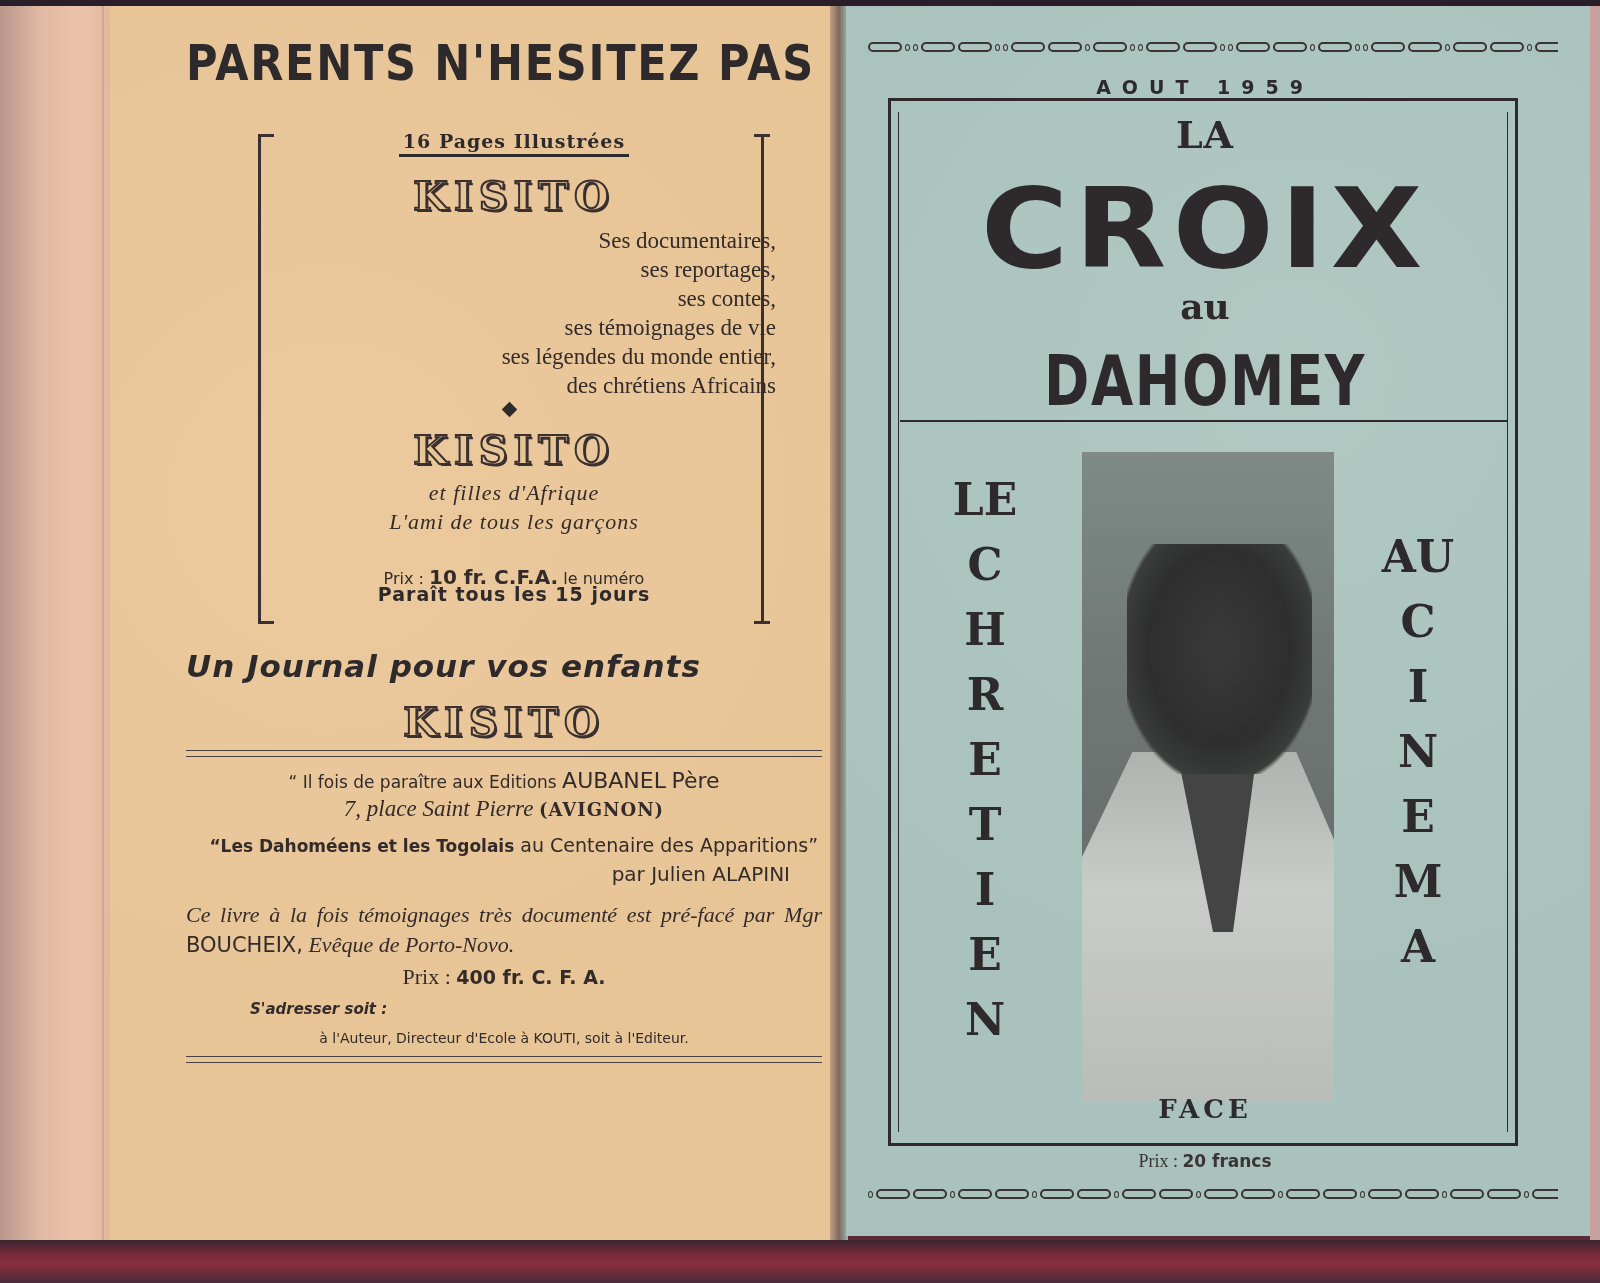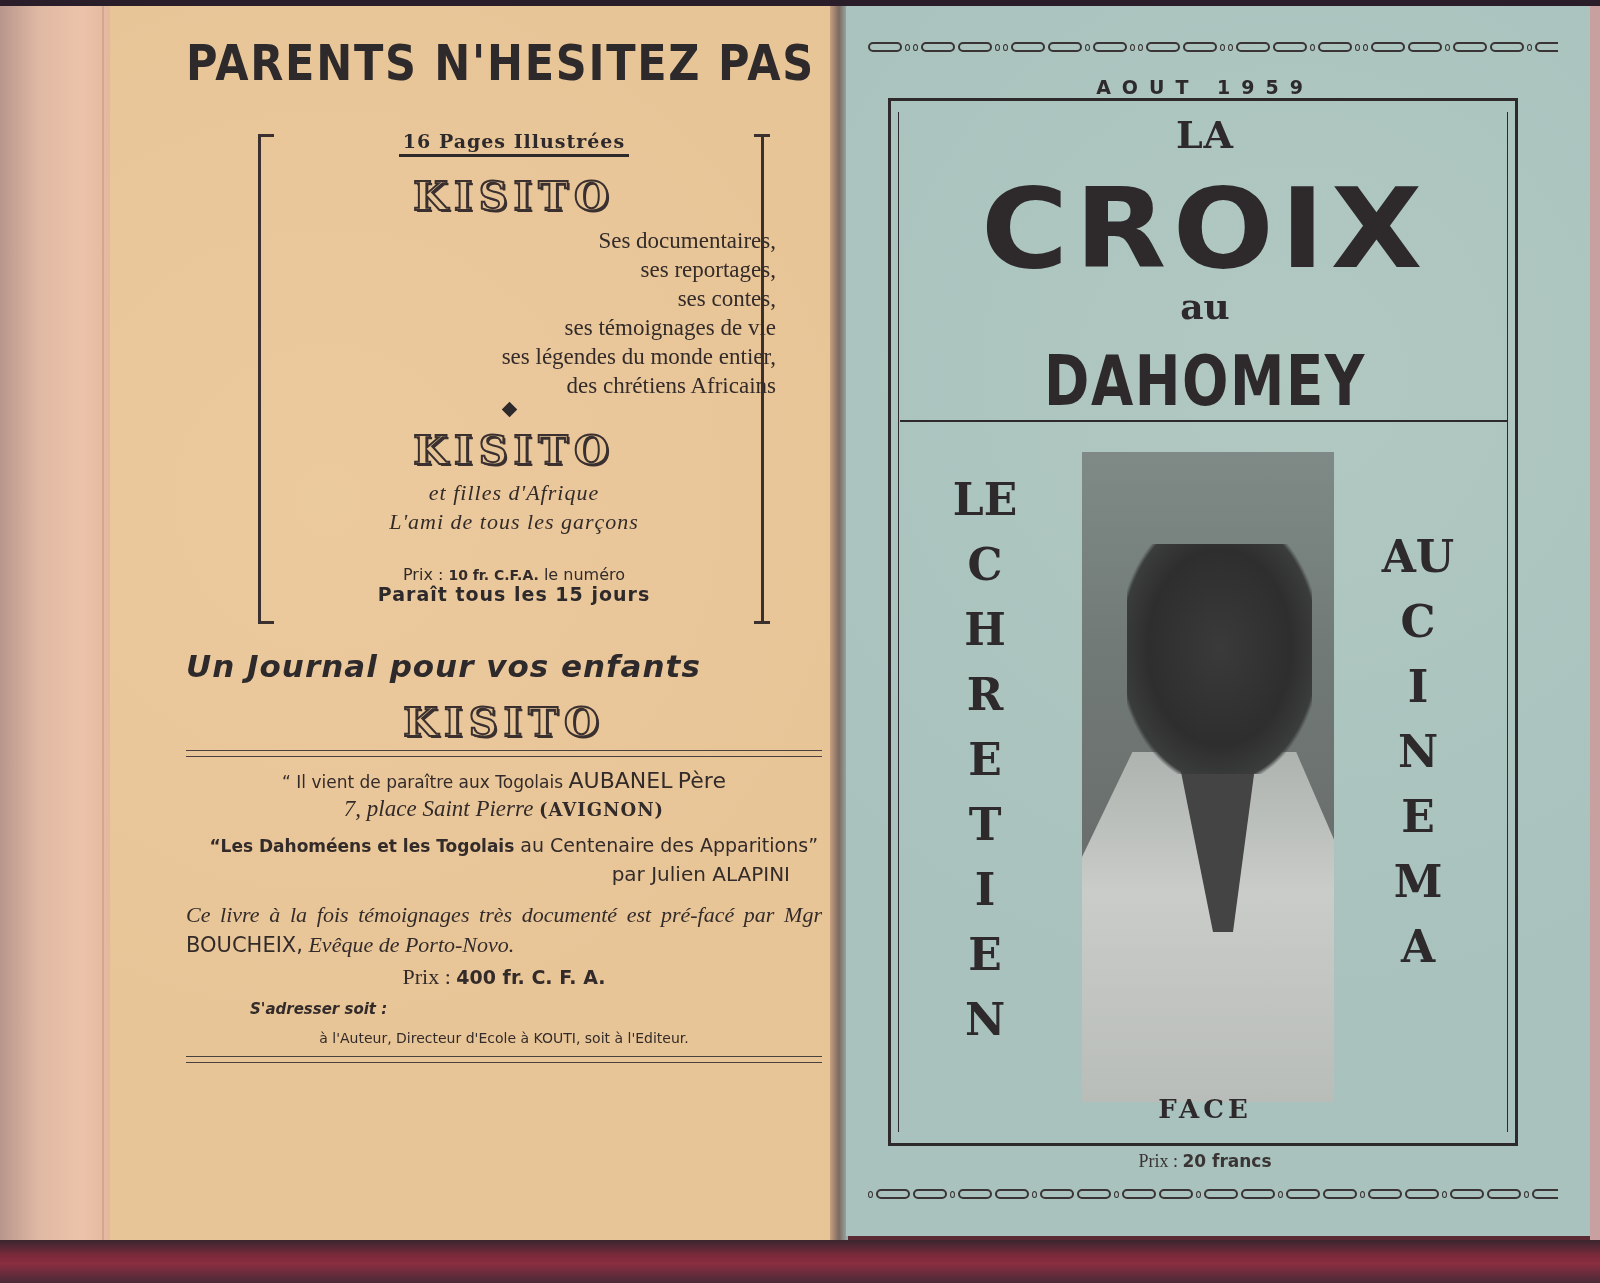--- a/index.html
+++ b/index.html
@@ -22,21 +22,21 @@
   .pages-ill{position:absolute;left:0;width:524px;top:2px;text-align:center;font-family:"DejaVu Serif",serif;font-weight:bold;font-size:19px;color:#2e2a2c;letter-spacing:1px;}
   .pages-ill span{border-bottom:3px solid #2e2a2c;padding:0 4px 2px;}
   .kisito{font-family:"DejaVu Serif",serif;font-weight:bold;font-size:40px;letter-spacing:6px;color:#e8c597;-webkit-text-stroke:2px #3a3030;text-shadow:2px 2px 0 #3a3030;text-align:center;}
   .k1{position:absolute;left:0;width:524px;top:44px;}
   .k2{position:absolute;left:0;width:524px;top:298px;}
   .desc{position:absolute;left:0;width:524px;top:98px;text-align:right;font-family:"Liberation Serif",serif;font-size:23px;line-height:29px;color:#332b2a;}
   .diamond{position:absolute;left:252px;top:276px;width:11px;height:11px;background:#2e2a2c;transform:rotate(45deg);}
   .ami{position:absolute;left:0;width:524px;top:350px;text-align:center;font-family:"Liberation Serif",serif;font-style:italic;font-size:22px;line-height:29px;color:#332b2a;letter-spacing:1px;}
   .parait{position:absolute;left:0;width:524px;top:408px;text-align:center;font-family:"DejaVu Sans",sans-serif;font-weight:bold;font-size:19px;color:#2e2a2c;letter-spacing:1px;margin-top:47px;}
   .prix1{position:absolute;left:0;width:524px;top:437px;text-align:center;font-family:"DejaVu Sans",sans-serif;font-size:16px;color:#332b2a;}
-  .prix1 b{font-size:14px;}
+  .prix1 b{font-size:20px;}
   .adr1{position:absolute;left:0;width:524px;top:464px;text-align:center;font-family:"Liberation Serif",serif;font-style:italic;font-size:19px;color:#332b2a;letter-spacing:1px;}
   .journal{position:absolute;left:186px;top:648px;width:645px;font-family:"DejaVu Sans",sans-serif;font-weight:bold;font-style:italic;font-size:31px;color:#2e2a2c;white-space:nowrap;letter-spacing:1px;}
   .k3{position:absolute;left:186px;width:636px;top:698px;}
   .dbl{position:absolute;left:186px;width:636px;height:5px;border-top:1.5px solid #4a4040;border-bottom:1.5px solid #4a4040;}
   .line{position:absolute;left:186px;width:636px;text-align:center;color:#332b2a;white-space:nowrap;}
   .l1{top:768px;font-family:"DejaVu Sans",sans-serif;font-size:17px;}
   .l1 .big{font-size:22px;}
   .l2{top:796px;font-family:"Liberation Serif",serif;font-style:italic;font-size:23px;}
   .l2 b{font-family:"DejaVu Serif",serif;font-style:normal;font-size:18px;letter-spacing:1px;}
   .l3{top:834px;font-family:"DejaVu Sans",sans-serif;font-size:19px;text-align:right;width:632px;}
@@ -114,21 +114,21 @@
     <span>le numéro</span>
   </div>
 </div>
 
 <div class="journal">Un Journal pour vos enfants</div>
 <div class="kisito k3">KISITO</div>
 
 <div class="dbl" style="top:750px;"></div>
 
 <div class="line l1">
-  <span>“ Il vient de paraître aux Togolais</span>
+  <span>“ Il fois de paraître aux Editions</span>
   <span class="big">AUBANEL</span>
   <span class="big">Père</span>
 </div>
 <div class="line l2">
   <span>7, place Saint Pierre</span>
   <b>(AVIGNON)</b>
 </div>
 <div class="line l3">
   <b>“Les Dahoméens et les Togolais</b>
   <span>au Centenaire des Apparitions”</span>

